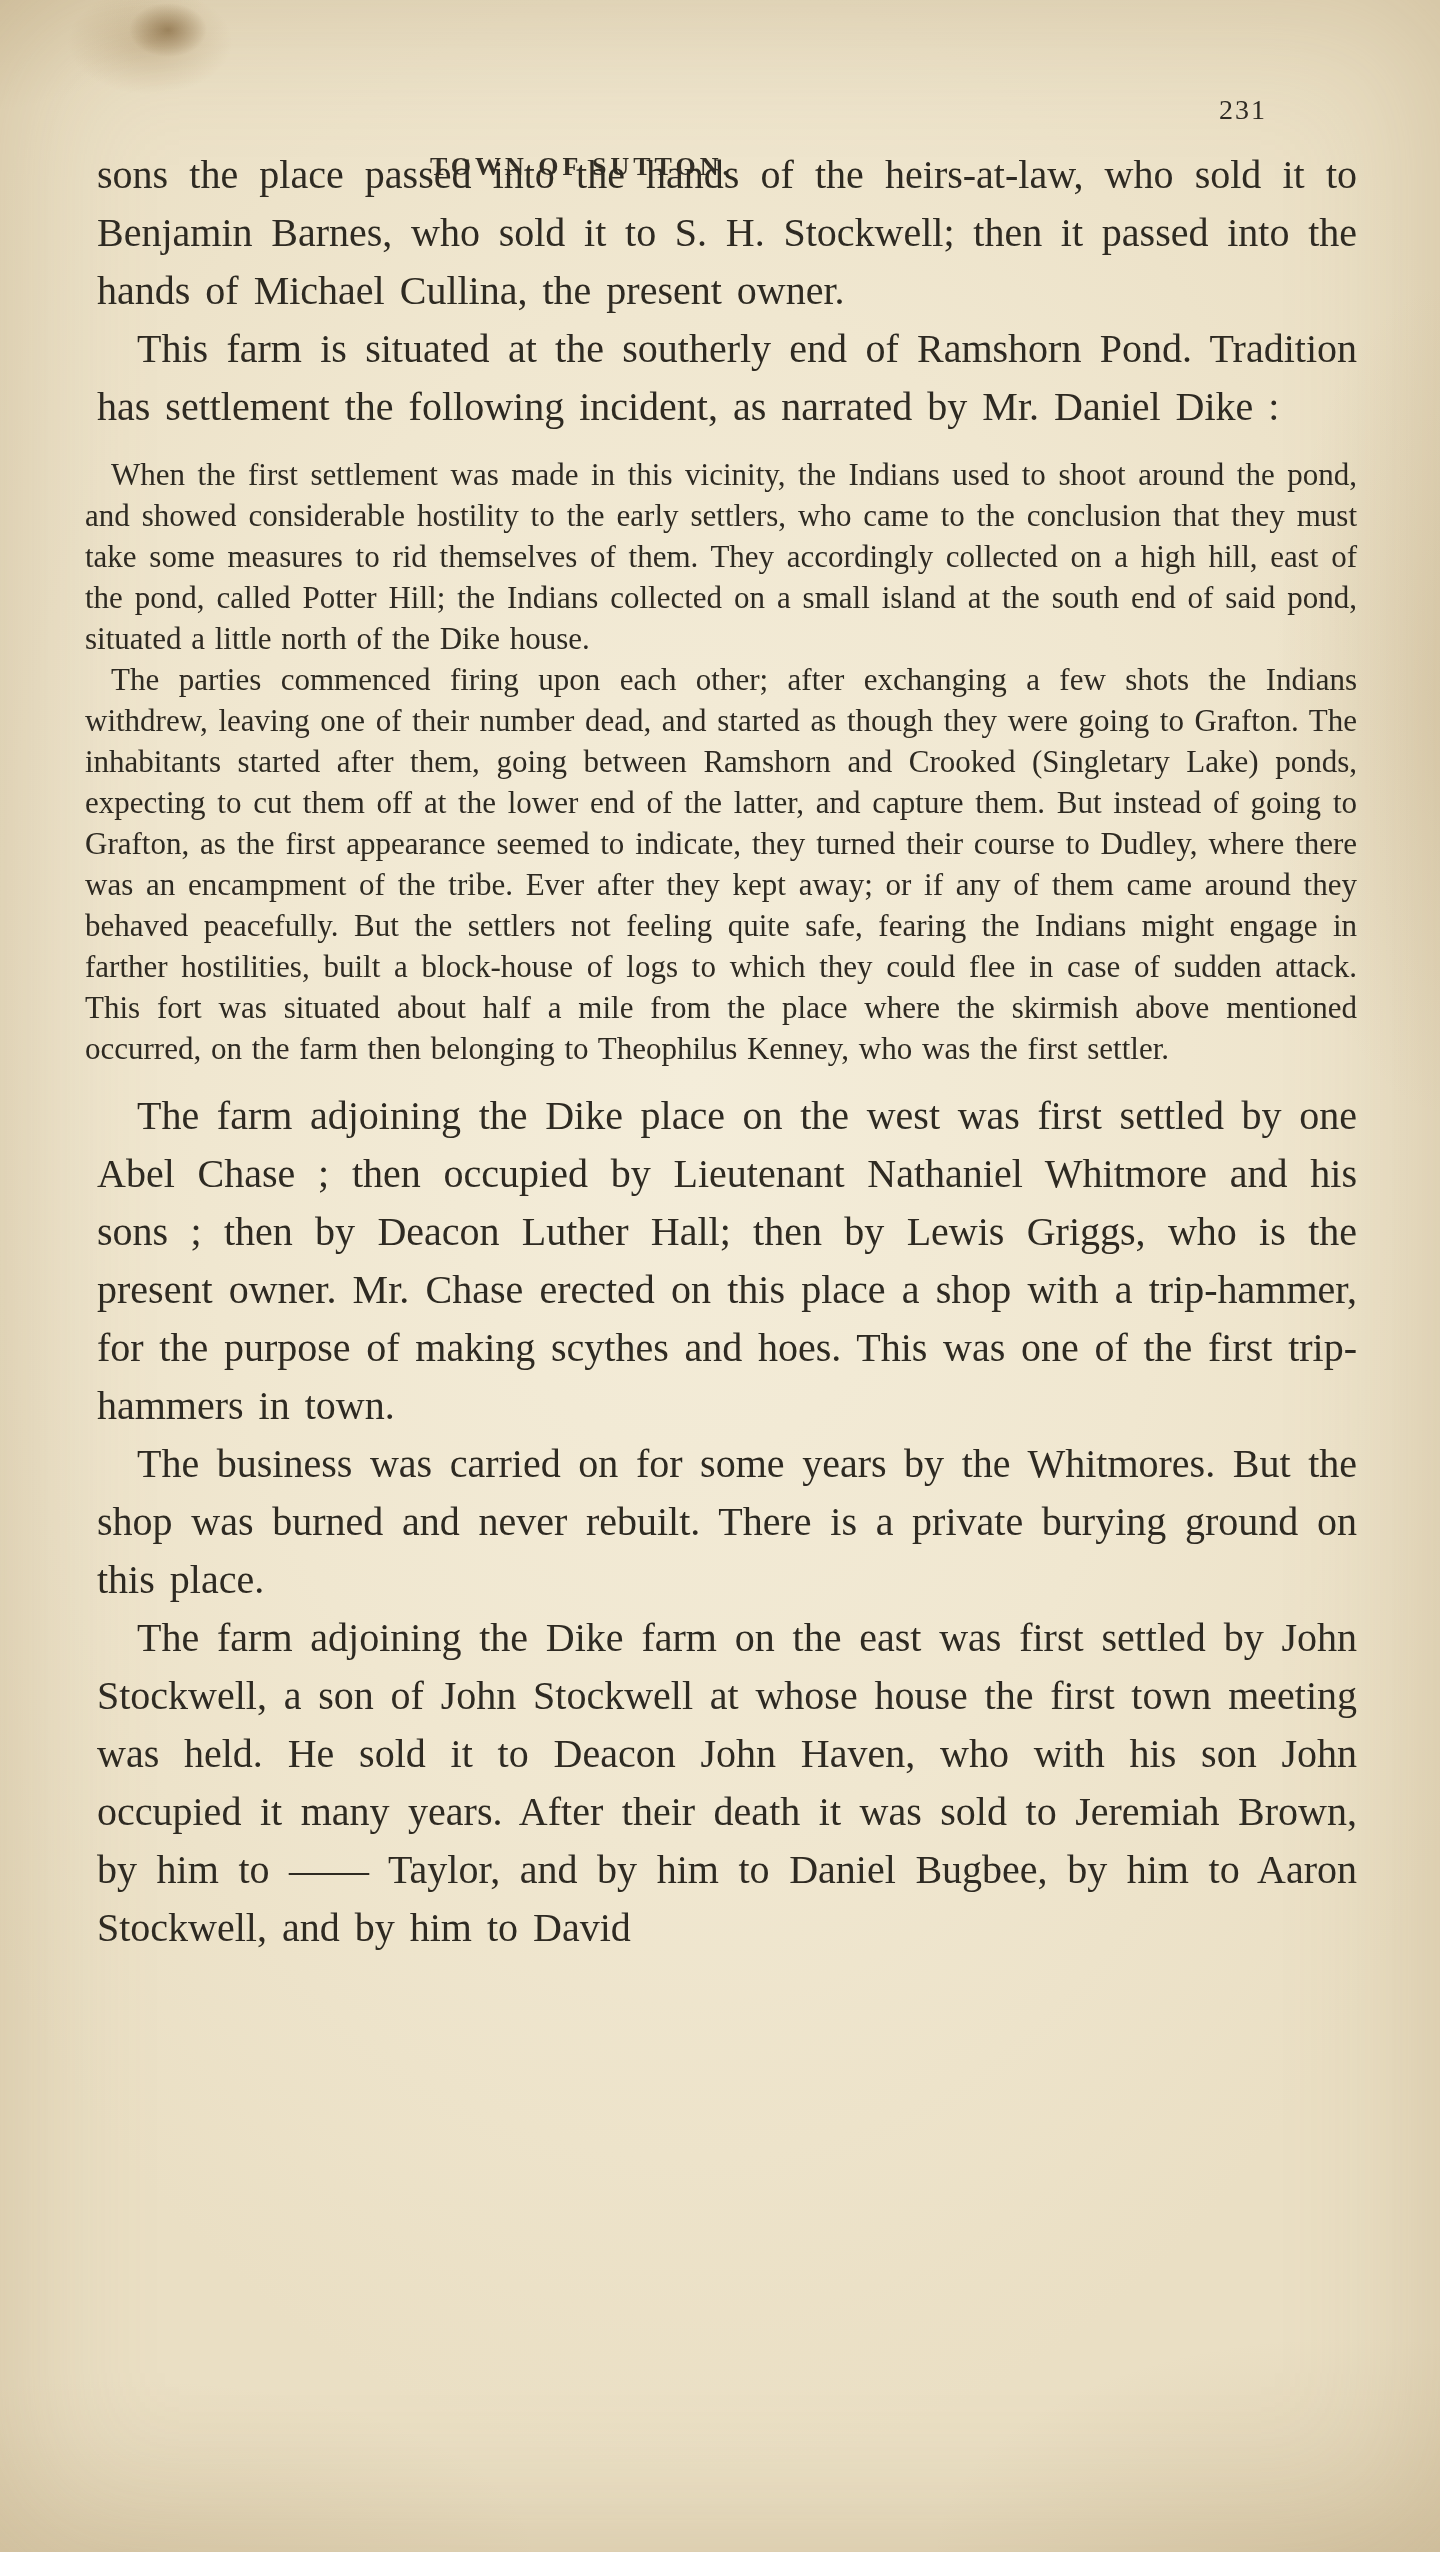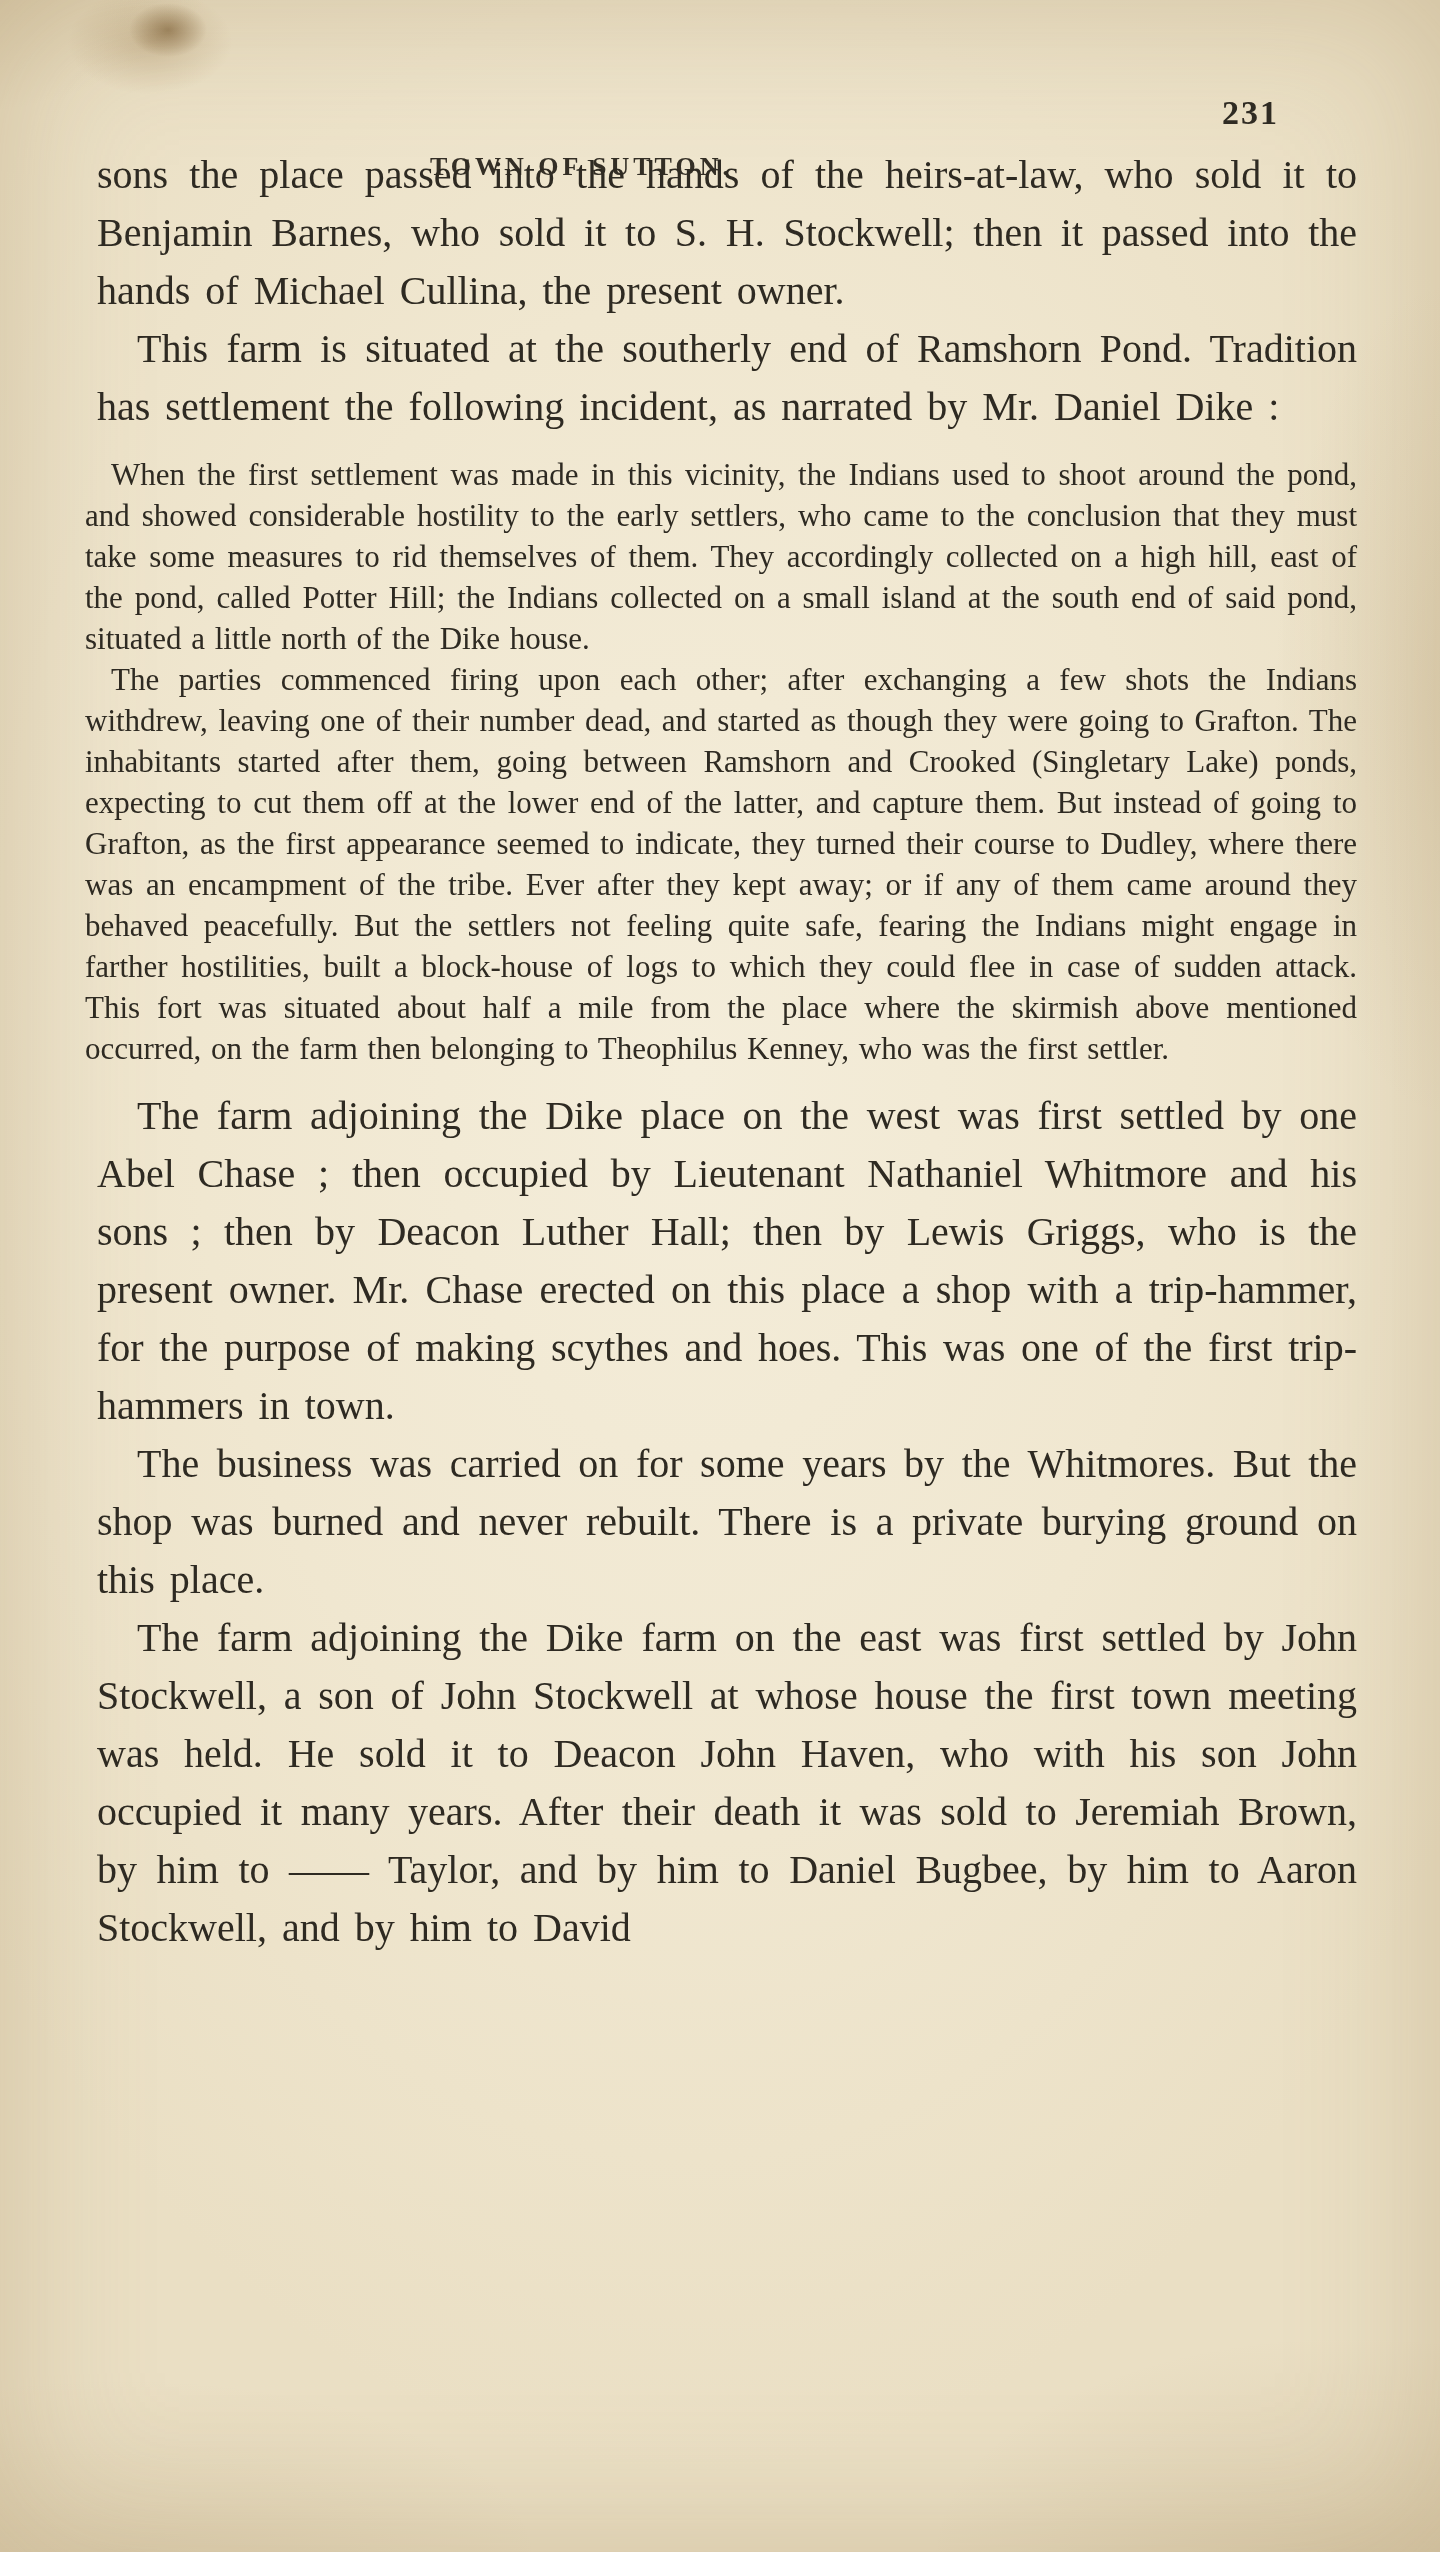--- a/index.html
+++ b/index.html
@@ -48,26 +48,25 @@
     top: 6px;
     font-size: 26px;
     font-weight: bold;
     letter-spacing: 4px;
     color: #342f26;
     white-space: nowrap;
     margin-top: 48px;
   }
   .page-number {
     position: absolute;
-    right: 76px;
+    right: 88px;
     top: -4px;
-    font-size: 34px;
+    font-size: 28px;
     letter-spacing: 2px;
     color: #2f2b23;
-    font-weight: bold;
   }
   .content {
     position: absolute;
     top: 146px;
     left: 85px;
     width: 1272px;
   }
   p {
     margin: 0;
     text-align: justify;

